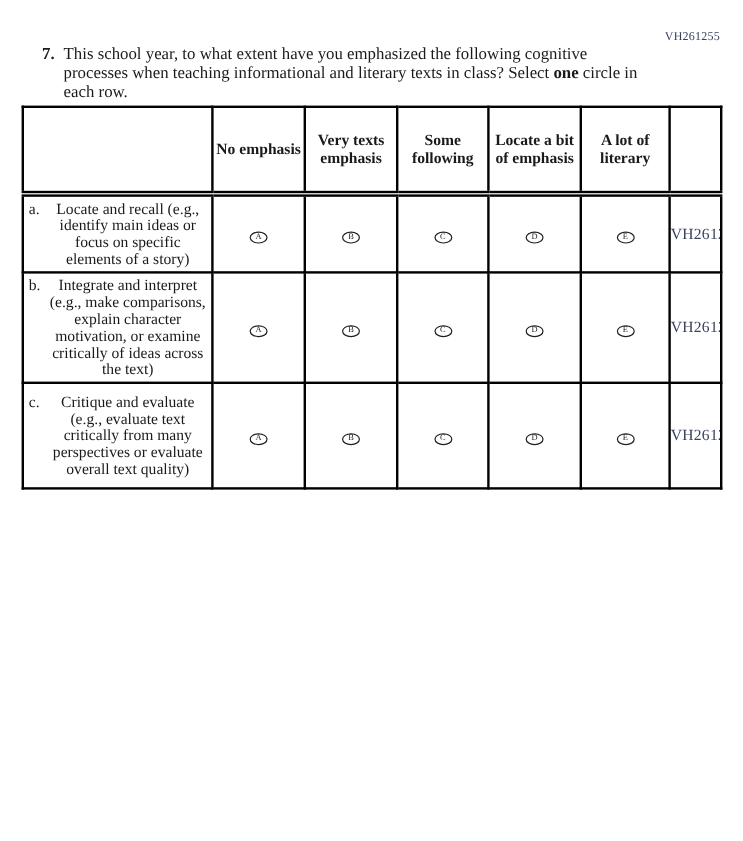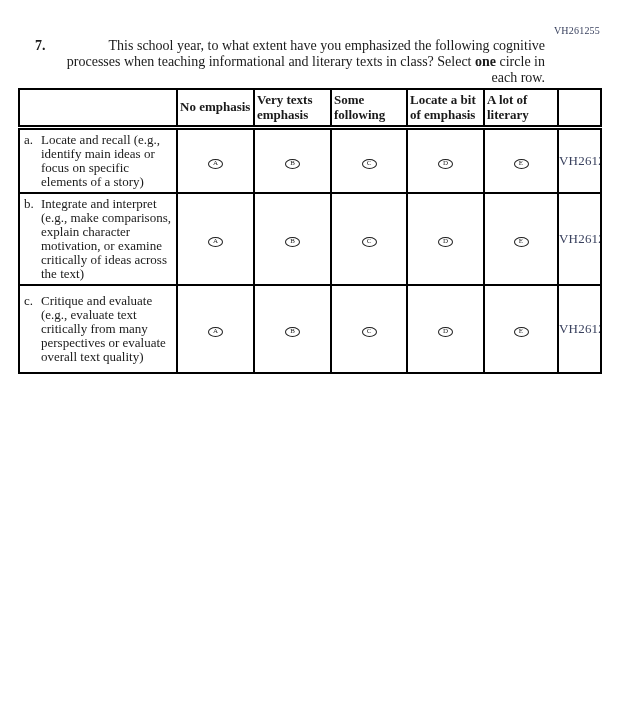--- a/index.html
+++ b/index.html
@@ -26,52 +26,51 @@
   }
   .qnum {
     font-weight: bold;
     font-size: 14px;
     width: 18px;
     flex: none;
   }
   .qtext {
     font-size: 14px;
     line-height: 1.16;
-    text-align: right;
   }
   table.grid {
     position: absolute;
     top: 88px; left: 18px;
     width: 582px;
     border-collapse: collapse;
     table-layout: fixed;
   }
   table.grid th, table.grid td {
     border: 2px solid #000;
     font-size: 13px;
     vertical-align: middle;
     overflow: hidden;
   }
   tr.hdr th {
     border-bottom: 5px double #000;
     font-weight: bold;
-    text-align: left;
+    text-align: center;
     line-height: 1.12;
-    padding: 3px 2px;
+    padding: 20px 2px;
     height: 36px;
   }
   td.c-ans { text-align: center; }
   td.c-label {
     vertical-align: top;
     padding: 3px 4px 3px 4px;
     line-height: 1.08;
   }
   .lbl { display: flex; }
   .rl { width: 17px; flex: none; }
-  .rt { flex: 1; }
+  .rt { flex: 1; text-align: center; }
   tr.r-a td { height: 57px; }
   tr.r-b td { height: 84px; }
   tr.r-c td { height: 88px; }
   .bubble {
     display: inline-flex;
     align-items: center;
     justify-content: center;
     width: 15px; height: 10px;
     border: 1px solid #1f1f1f;
     border-radius: 50%;

